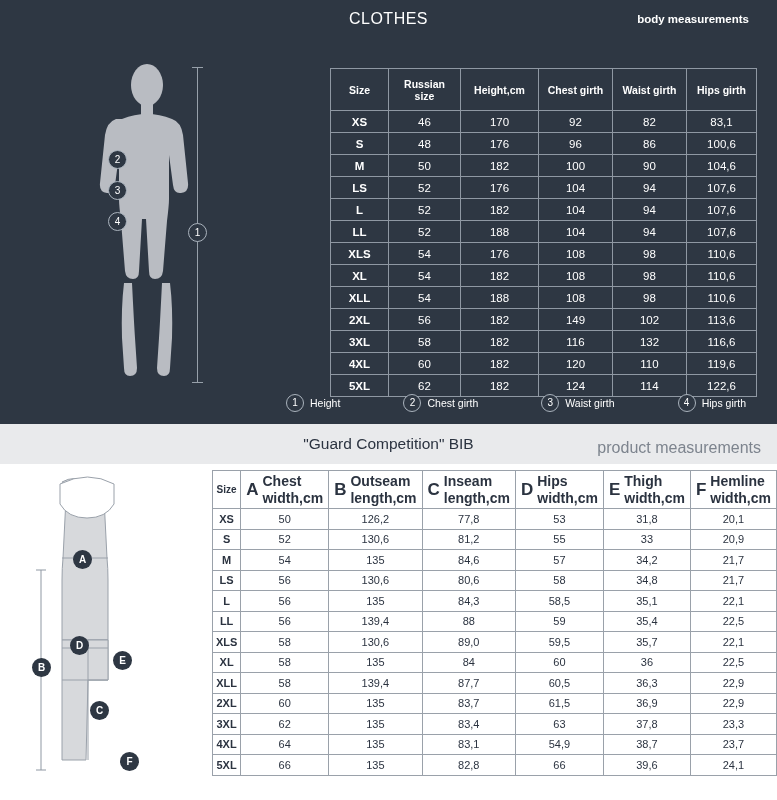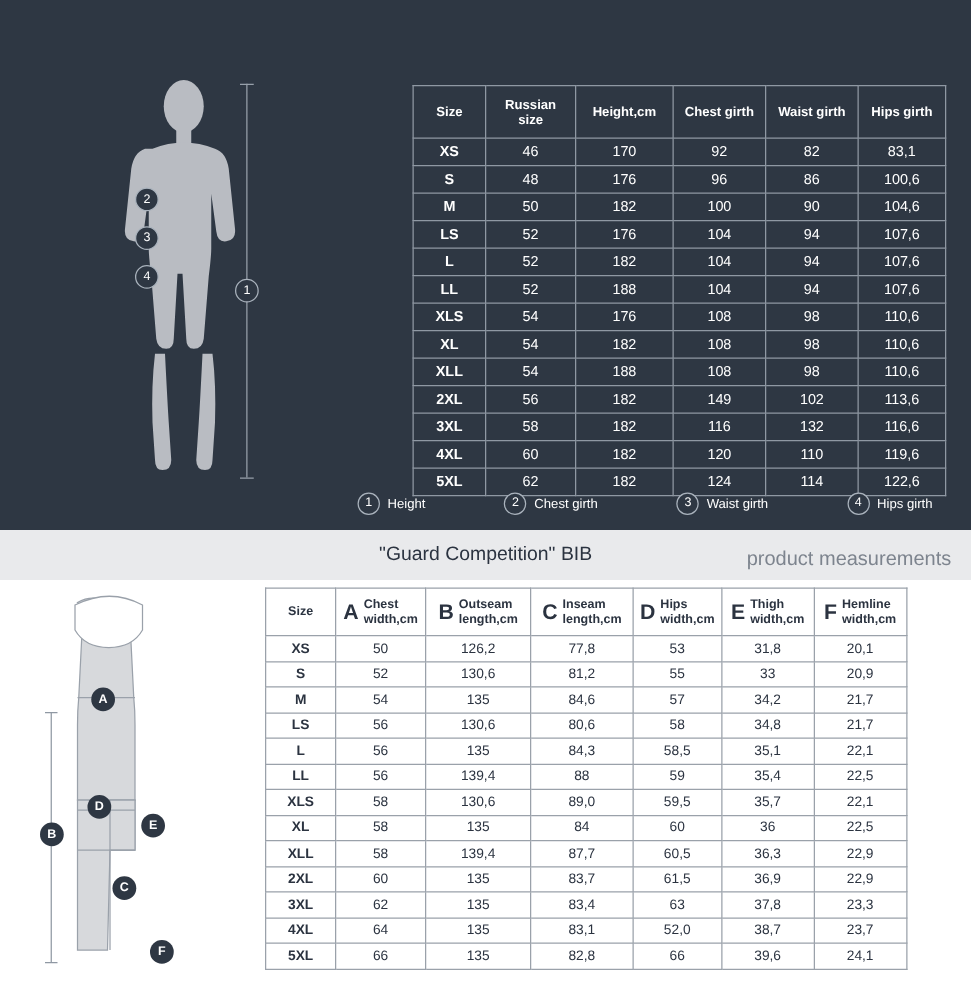--- a/index.html
+++ b/index.html
@@ -168,28 +168,32 @@
   }
   .t2 thead th {
     height:38px;
     font-weight:bold;
     font-size:10px;
     vertical-align:middle;
   }
   .t2 td.sz { font-weight:bold; font-size:11px; }
   .hd-inner { display:flex; align-items:center; justify-content:center; gap:4px; padding:0 5px;}
   .hd-letter { font-size:17px; font-weight:bold; line-height:1; }
-  .hd-txt { font-size:10px; font-weight:bold; text-align:left; line-height:1.15; }
+  .hd-txt { font-size:14px; font-weight:bold; text-align:left; line-height:1.15; }
   .d-size{width:56px;} .d-a{width:72px;} .d-b{width:84px;}
   .d-c{width:82px;} .d-d{width:70px;} .d-e{width:74px;} .d-f{width:74px;}
 </style>
 </head>
 <body>
 
 <div class="sec1">
+  <div class="sec1-header">
+    <div class="sec1-title">CLOTHES</div>
+    <div class="sec1-sub">body measurements</div>
+  </div>
 
   <div class="figure-wrap">
     <svg class="silhouette" width="110" height="320" viewBox="0 0 110 320">
       <g fill="#b9bcc2">
         <ellipse cx="55" cy="22" rx="16" ry="21"></ellipse>
         <rect x="49" y="41" width="12" height="12"></rect>
         <path d="M30 56 q25 -10 50 0 q9 3 11 16 l5 48 q1 9 -7 10 q-7 1 -8 -8 l-4 -30 l0 44 q0 6 -2 22 l-4 50 q-1 8 -8 8 q-6 0 -6 -8 l-3 -52 l-4 0 l-3 52 q0 8 -6 8 q-7 0 -8 -8 l-4 -50 q-2 -16 -2 -22 l0 -44 l-4 30 q-1 9 -8 8 q-8 -1 -7 -10 l5 -48 q2 -13 11 -16 z"></path>
         <path d="M40 220 q2 40 3 55 l2 30 q0 8 -7 8 q-6 0 -6 -8 l-2 -30 q-1 -30 2 -55 z"></path>
         <path d="M70 220 q-2 40 -3 55 l-2 30 q0 8 7 8 q6 0 6 -8 l2 -30 q1 -30 -2 -55 z"></path>
       </g>
@@ -522,21 +526,21 @@
             <td class="d-c">83,4</td>
             <td class="d-d">63</td>
             <td class="d-e">37,8</td>
             <td class="d-f">23,3</td>
           </tr>
           <tr>
             <td class="d-size sz">4XL</td>
             <td class="d-a">64</td>
             <td class="d-b">135</td>
             <td class="d-c">83,1</td>
-            <td class="d-d">52,0</td>
+            <td class="d-d">54,9</td>
             <td class="d-e">38,7</td>
             <td class="d-f">23,7</td>
           </tr>
           <tr>
             <td class="d-size sz">5XL</td>
             <td class="d-a">66</td>
             <td class="d-b">135</td>
             <td class="d-c">82,8</td>
             <td class="d-d">66</td>
             <td class="d-e">39,6</td>

